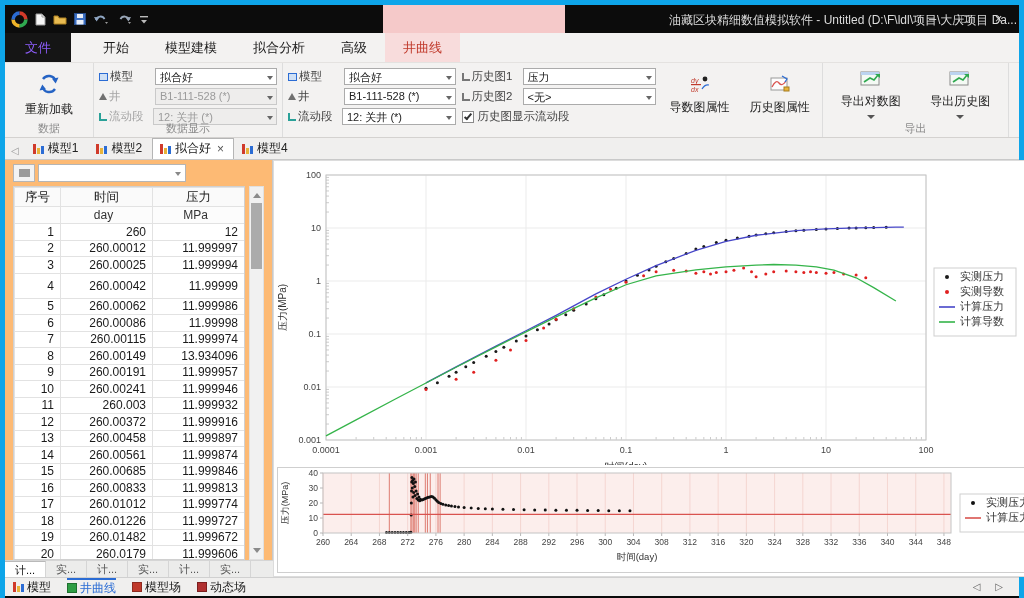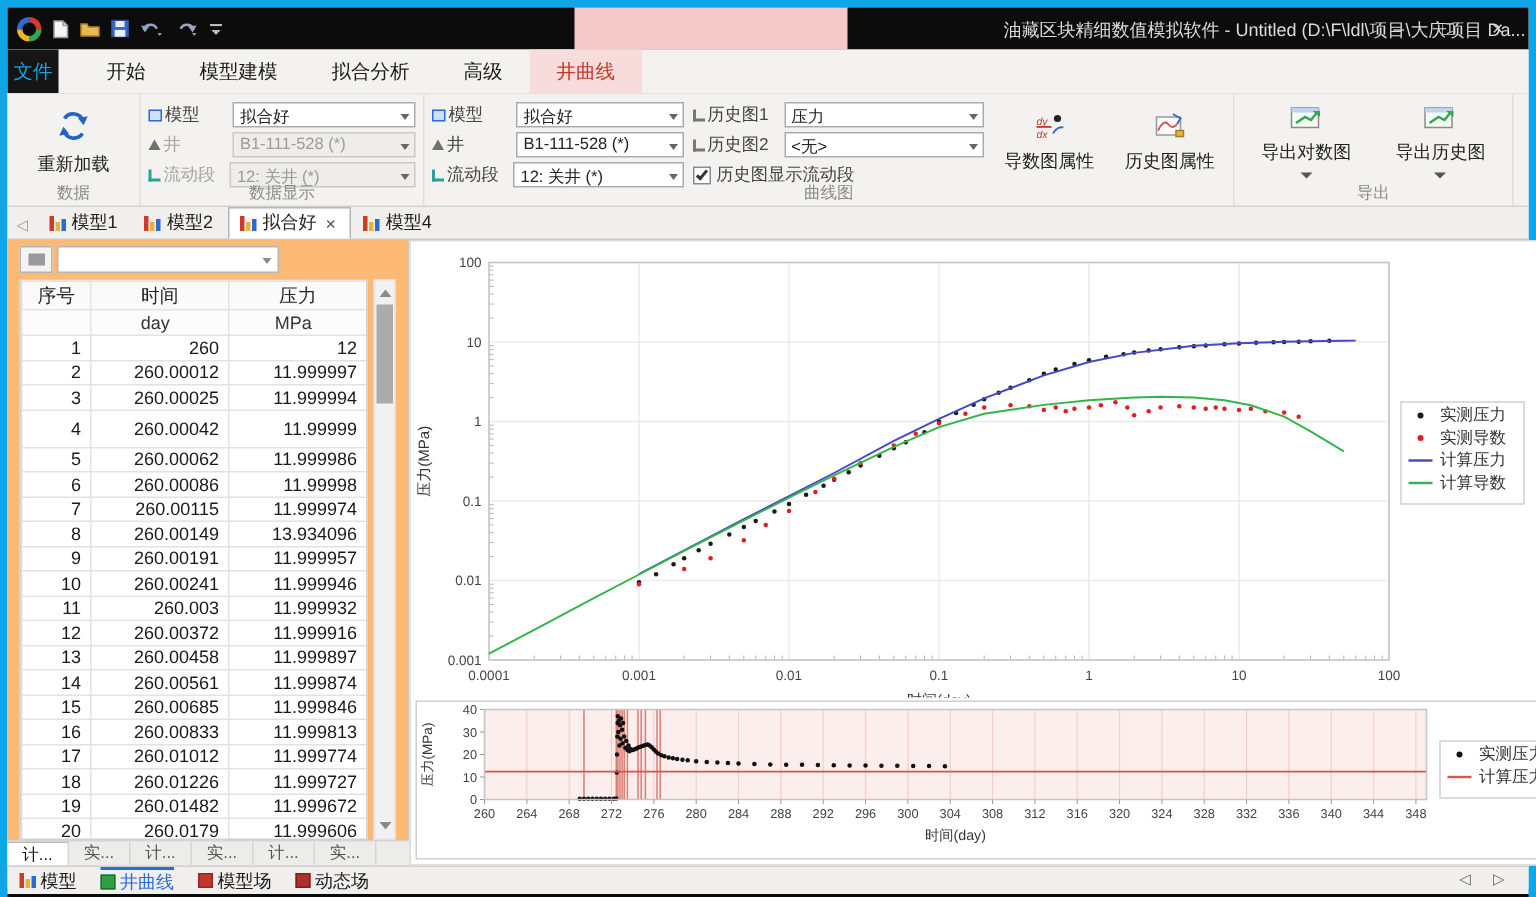--- a/index.html
+++ b/index.html
@@ -13,21 +13,21 @@
   .qat { position:absolute; left:6px; top:0; height:28px; display:flex; align-items:center; gap:7px; }
   .qat svg { display:block; }
   .title-text { position:absolute; left:664px; top:7px; font-size:12px; color:#dcdcdc; white-space:nowrap; }
   .win-controls { position:absolute; right:4px; top:0; height:28px; display:flex; }
   .win-btn { width:33px; height:28px; color:#d8d8d8; font-size:13px; text-align:center; line-height:28px; }
 
   
   .ribbon-tabs { position:absolute; left:0; top:28px; width:100%; height:30px; background:#f3f2f1;
     display:flex; align-items:stretch; border-bottom:1px solid #e4e2e0; }
   .ribbon-tab { padding:0 18px; line-height:30px; font-size:13px; color:#1a1a1a; }
-  .ribbon-tab.file { background:#151515; color:#0ea5e9; padding:0 4px; margin-right:14px; }
+  .ribbon-tab.file { background:#151515; color:#8b5cf6; padding:0 20px; margin-right:14px; }
   .ribbon-tab.active { background:#f8dcdc; color:#c0392b; }
 
   
   .ribbon { position:absolute; left:0; top:58px; width:100%; height:75px; background:#f3f2f1;
     border-bottom:1px solid #d4d2d0; display:flex; }
   .rgroup { position:relative; border-right:1px solid #ddd; padding:4px 5px 14px 5px; }
   .rgroup-label { position:absolute; left:0; bottom:1px; width:100%; text-align:center;
     font-size:11px; color:#8a8a8a; }
   .big-btn { display:flex; flex-direction:column; align-items:center; justify-content:center;
     gap:3px; height:56px; padding:0 6px; font-size:12px; color:#222; }
@@ -271,21 +271,20 @@
       </div>
       <div class="big-btn" style="width:76px;">
         <span><svg width="20" height="18" viewBox="0 0 20 18">
           <rect x="1" y="3" width="16" height="12" fill="#fdfdfd" stroke="#999"></rect>
           <path d="M2 12 q4 -8 7 -4 t7 -2" fill="none" stroke="#d9534f" stroke-width="1.3"></path>
           <path d="M12 1 l5 3 -2 3" fill="none" stroke="#2b6cd4" stroke-width="1.2"></path>
           <rect x="14" y="12" width="5" height="4" fill="#e8b33a" stroke="#a77d1e"></rect>
             </svg></span>
         <span>历史图属性</span>
       </div>
-      <div class="rgroup-label">曲线图</div>
     </div>
 
     <div class="rgroup" style="width:186px; display:flex; justify-content:center; gap:4px;">
       <div class="big-btn" style="width:86px;">
         <span><svg width="22" height="16" viewBox="0 0 22 16">
           <rect x="1" y="1" width="18" height="13" fill="#f4faf4" stroke="#8a8a8a"></rect>
           <rect x="1" y="1" width="18" height="3" fill="#bcd4f0"></rect>
           <path d="M4 11 L10 7 L14 9 L18 4" fill="none" stroke="#2fa84f" stroke-width="1.6"></path>
           <path d="M15 3 h5 v4 z" fill="#2fa84f"></path>
             </svg></span>

